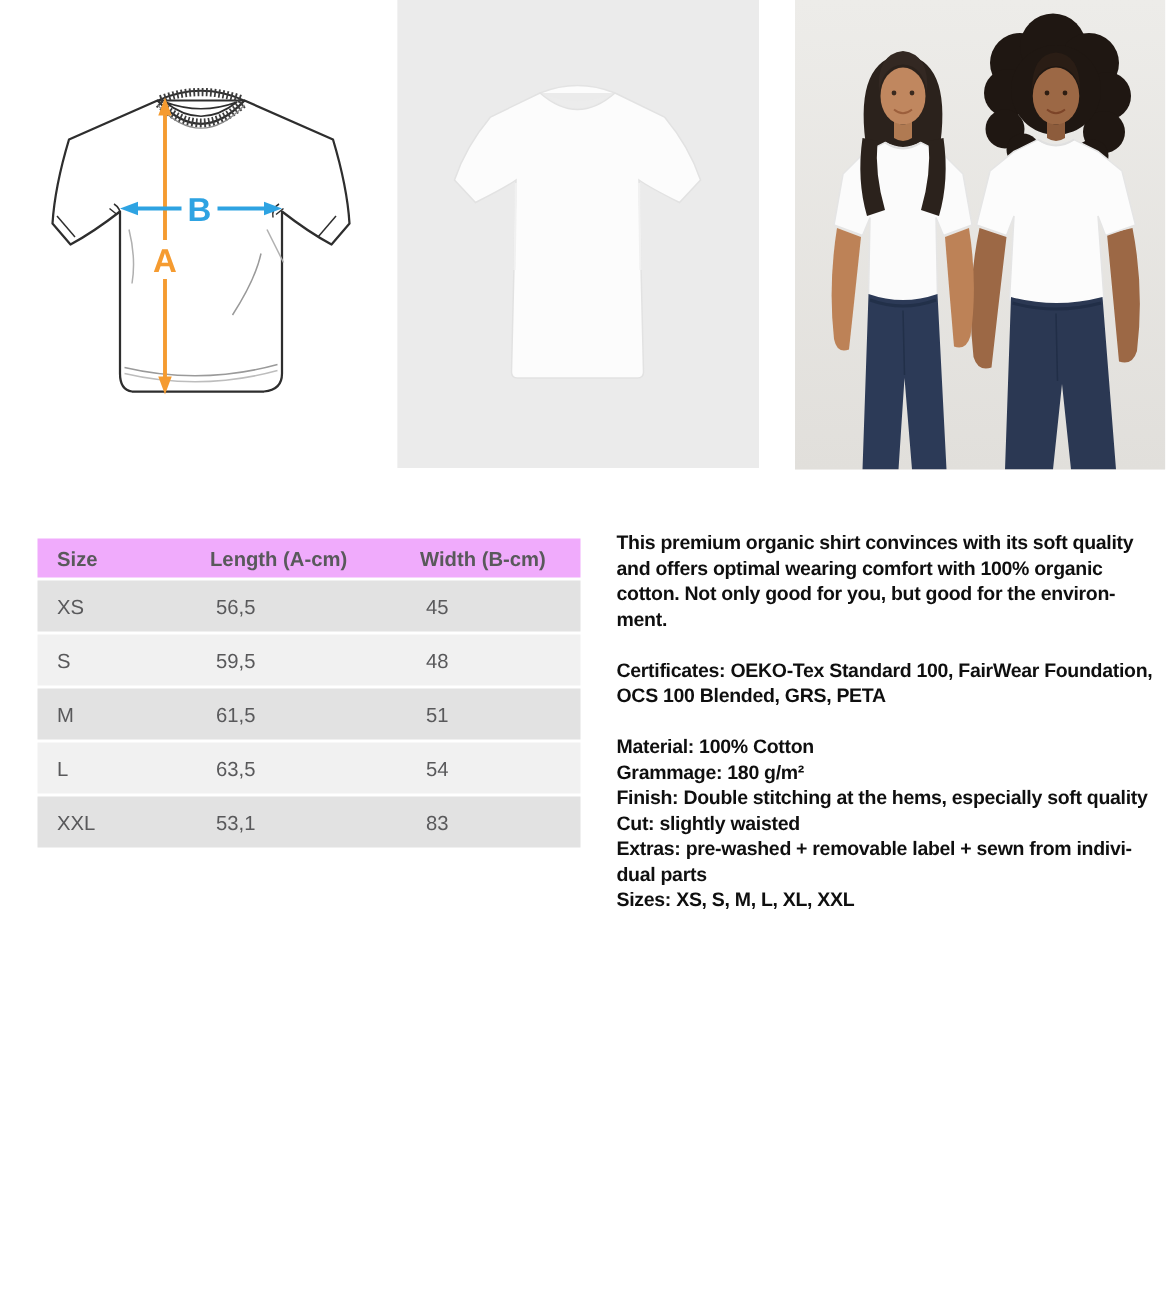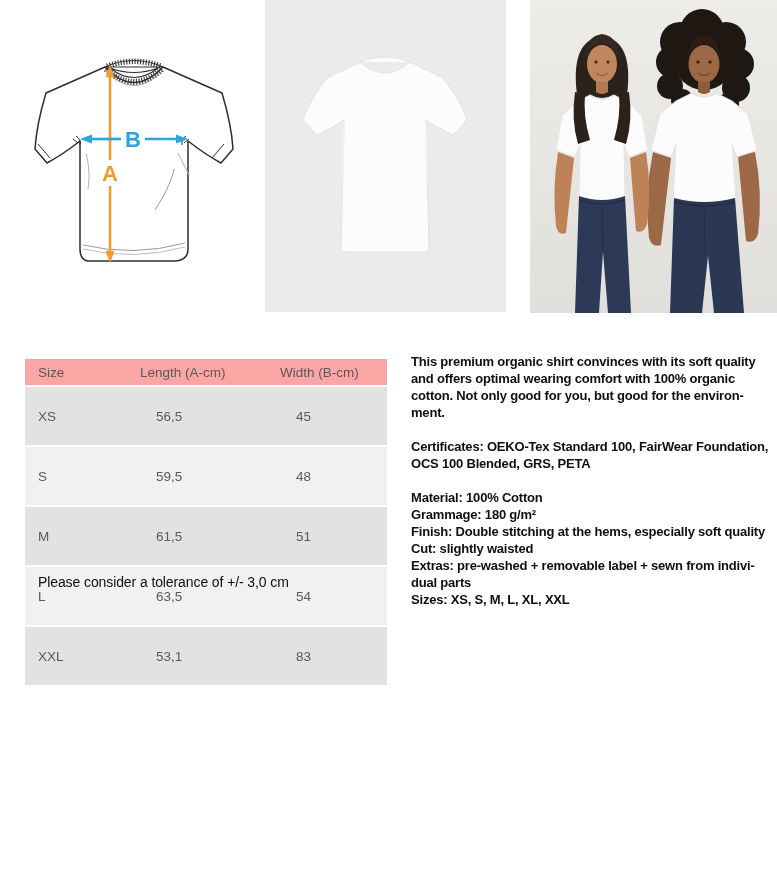--- a/index.html
+++ b/index.html
@@ -14,24 +14,24 @@
   .flatlay-panel { left:265px; width:241px; height:312px; background:#ebebeb; }
   .models-panel  { left:530px; width:247px; height:313px; background:#e8e6e2; }
 
   
   table.size-table {
     position:absolute; left:25px; top:357px; width:362px;
     border-collapse:separate; border-spacing:0 2px; table-layout:fixed;
     font-size:13.5px; color:#59595b;
   }
   table.size-table th {
-    font-weight:400; text-align:left; background:#fca5a5;
+    font-weight:700; text-align:left; background:#f0abfc;
     height:26px; padding:0; vertical-align:middle;
   }
-  table.size-table td { height:26px; padding:16px; vertical-align:middle; }
+  table.size-table td { height:26px; padding:4px; vertical-align:middle; }
   table.size-table th:first-child, table.size-table td:first-child { padding-left:13px; }
   table.size-table tbody tr:nth-child(odd)  td { background:#e2e2e2; }
   table.size-table tbody tr:nth-child(even) td { background:#f1f1f1; }
 
   .tolerance-note {
     position:absolute; left:38px; top:574px; margin:0;
     font-size:14px; color:#101010; letter-spacing:-0.1px;
   }
 
   
@@ -192,21 +192,20 @@
           <td>54</td>
         </tr>
         <tr>
           <td>XXL</td>
           <td>53,1</td>
           <td>83</td>
         </tr>
       </tbody>
   </table>
 
-  <p class="tolerance-note">Please consider a tolerance of +/- 3,0 cm</p>
 
   <div class="description">
     <p>This premium organic shirt convinces with its soft quality
 and offers optimal wearing comfort with 100% organic
 cotton. Not only good for you, but good for the environ-
 ment.</p>
     <p>Certificates: OEKO-Tex Standard 100, FairWear Foundation,
 OCS 100 Blended, GRS, PETA</p>
     <p>Material: 100% Cotton
 Grammage: 180 g/m²

